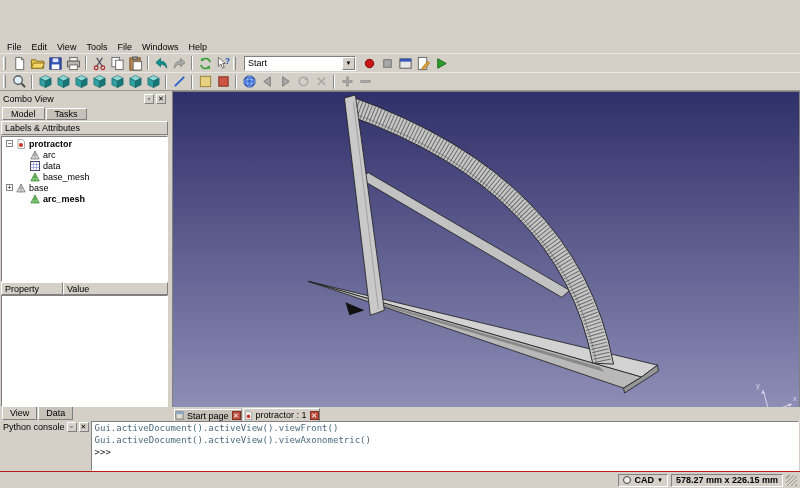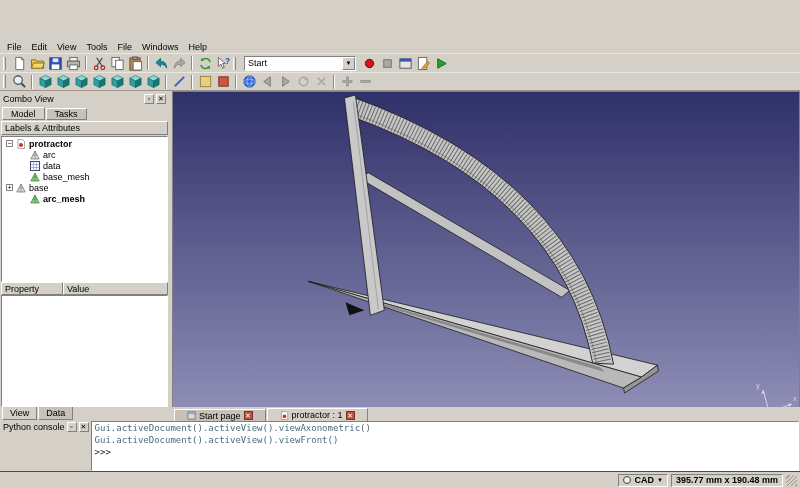--- a/index.html
+++ b/index.html
@@ -50,21 +50,21 @@
   .btab { padding:1px 7px; border:1px solid; border-color:#fff #808080 #808080 #fff; border-top:none; background:var(--chrome); margin-right:1px; }
   .btab.inactive { background:#c6c2ba; }
 
   .splitter { width:3px; cursor:col-resize; flex:none; }
 
   
   .viewport-wrap { flex:1; display:flex; flex-direction:column; min-width:0; }
   .viewport { flex:1; position:relative; border:1px solid #808080; border-bottom:none; overflow:hidden; min-height:0; }
   .viewport svg.scene { position:absolute; inset:0; width:100%; height:100%; }
   .mdi-tabs { height:14px; display:flex; align-items:flex-end; padding-left:2px; background:var(--chrome); flex:none; }
-  .mdi-tab { height:13px; display:flex; align-items:center; gap:3px; padding:0 12px; border:1px solid; border-color:#fff #808080 #808080 #fff; border-bottom:none; margin-right:1px; background:var(--chrome); }
+  .mdi-tab { height:13px; display:flex; align-items:center; gap:3px; padding:0 0; border:1px solid; border-color:#fff #808080 #808080 #fff; border-bottom:none; margin-right:1px; background:var(--chrome); }
   .mdi-tab.inactive { background:#c6c2ba; height:12px; }
   .mdi-tab .micon { width:9px; height:9px; flex:none; }
   .mdi-close { width:9px; height:9px; font-size:7px; line-height:8px; text-align:center; color:#fff; background:#c05040; border:1px solid #803020; flex:none; }
 
   
   .console { height:50px; display:flex; flex-direction:row; padding:0 1px; flex:none; }
   .console-title { height:12px; display:flex; align-items:center; padding:0 2px; flex:none; }
   .console-title .t { flex:1; }
   .console-body { flex:1; background:#fff; border:1px solid; border-color:#808080 #fff #fff #808080; font-family:"DejaVu Sans Mono", monospace; font-size:9px; line-height:12px; padding:0 3px; overflow:hidden; }
   .console-line.history { color:#4a6b7c; }
@@ -539,32 +539,32 @@
     </div>
   </div>
 
   <div class="console">
     <div class="console-title">
       <span class="t">Python console</span>
       <span class="pt-btn">▫</span>
       <span class="pt-btn">✕</span>
     </div>
     <div class="console-body">
+      <div class="console-line history">Gui.activeDocument().activeView().viewFront()</div>
       <div class="console-line history">Gui.activeDocument().activeView().viewAxonometric()</div>
-      <div class="console-line history">Gui.activeDocument().activeView().viewFront()</div>
       <div class="console-line prompt">&gt;&gt;&gt; </div>
     </div>
   </div>
 
   <div class="statusbar">
     <div class="sb-spacer"></div>
     <div class="sb-cell">
       <span class="sb-cad-icon"></span>
       <span>CAD</span>
       <span class="sb-arrow">▼</span>
     </div>
     <div class="sb-cell">
-      <span>395.77 mm x 190.48 mm</span>
+      <span>578.27 mm x 226.15 mm</span>
     </div>
     <div class="sb-grip"></div>
   </div>
 
 </div>
 
 </body></html>

